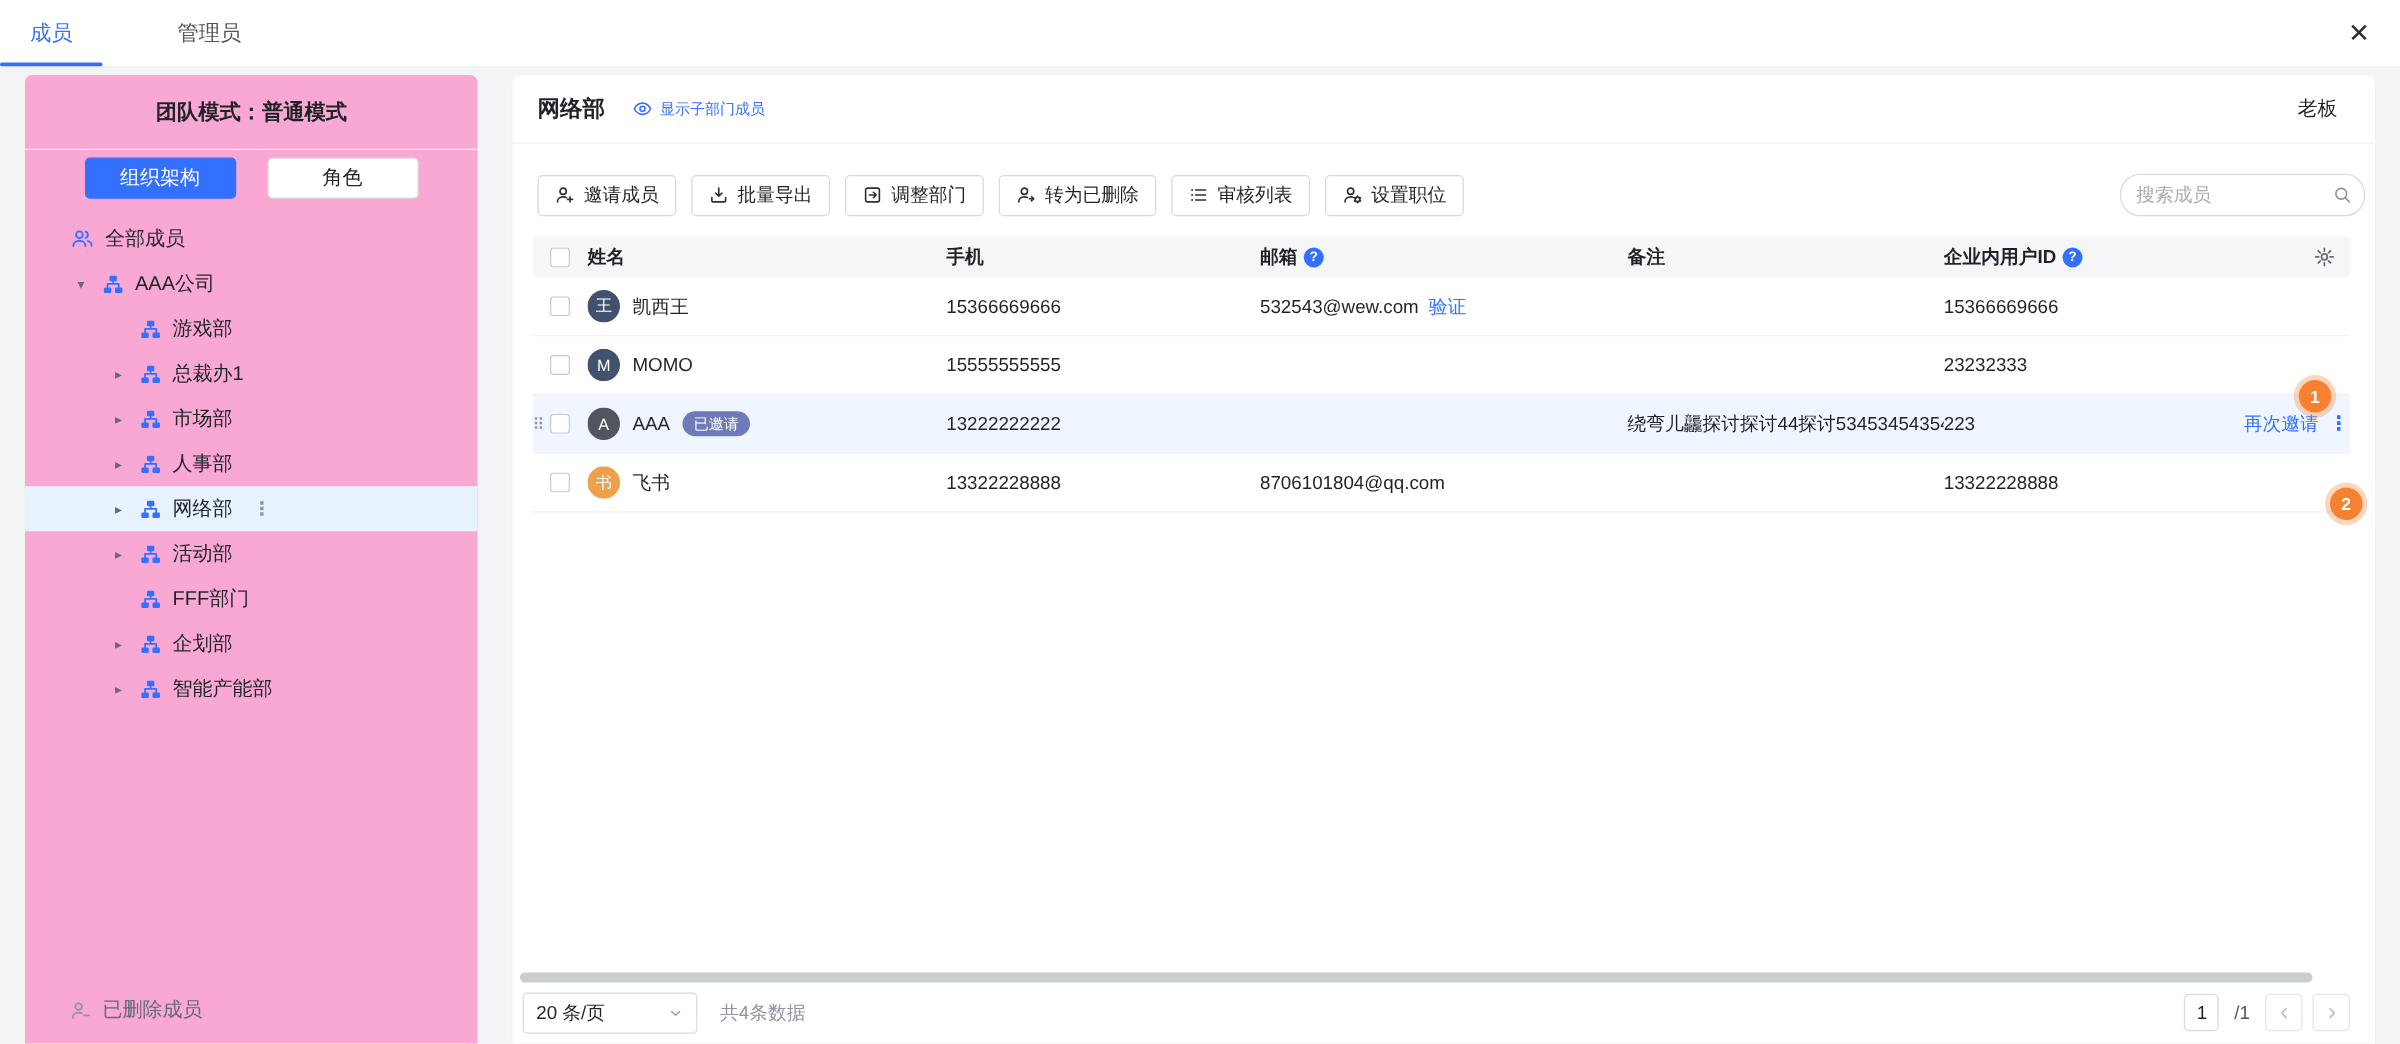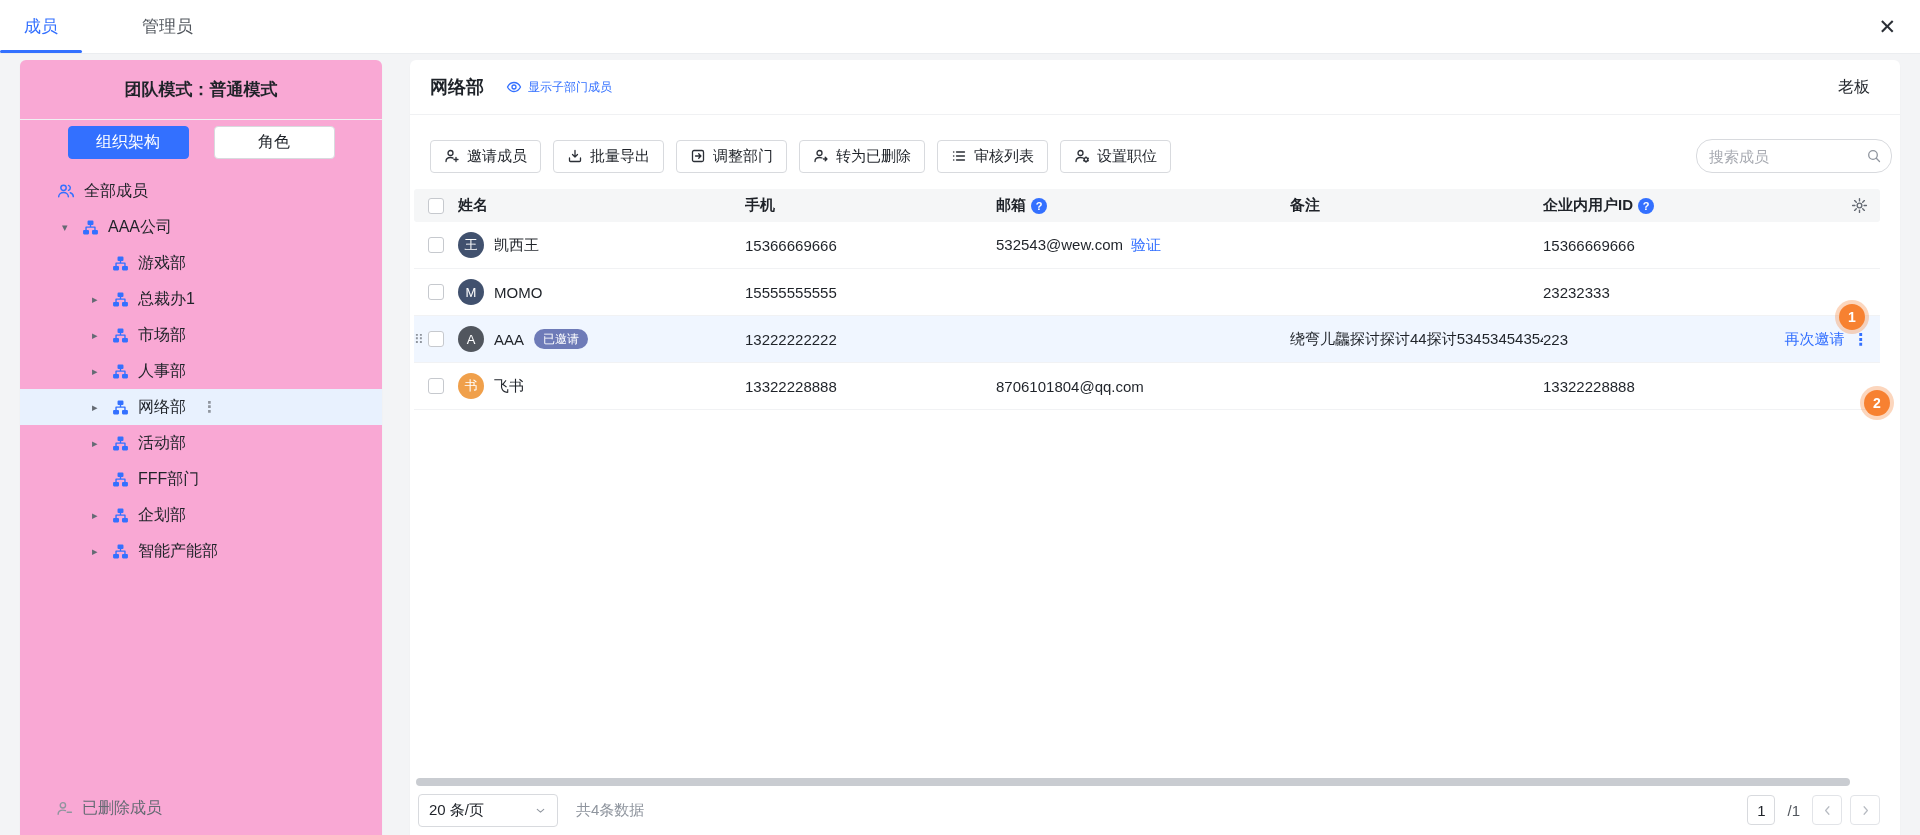--- a/index.html
+++ b/index.html
@@ -46,21 +46,21 @@
   .toolbar{display:flex;align-items:center;margin:24px 8px 0 20px}
   .tool-btns{display:flex;gap:12px}
   .tool-btn{display:flex;align-items:center;gap:7px;height:33px;padding:0 13px;font-size:15px;border:1px solid #d8dade;background:#fff;border-radius:4px;color:#1f2329;cursor:pointer;font-family:inherit;white-space:nowrap}
   .tool-btn .icon{font-size:16px;color:#2b2f36}
   .search{margin-left:auto;position:relative;width:196px;height:34px}
   .search input{width:100%;height:100%;border:1px solid #d8dade;border-radius:16px;padding:0 34px 0 12px;font-size:15px;color:#1f2329;outline:none;font-family:inherit;background:#fff}
   .search input::placeholder{color:#a8abb2}
   .search .icon{position:absolute;right:10px;top:50%;transform:translateY(-50%);font-size:16px;color:#8f959e;cursor:pointer}
 
   
-  .table{margin:16px 20px 0 4px}
+  .table{margin:16px 20px 0 16px}
   .thead,.trow{display:grid;grid-template-columns:14px 30px 287px 251px 294px 253px 240px 1fr;align-items:center}
   .thead{height:33px;background:#f5f6f7;border-radius:3px;font-weight:bold;font-size:15px}
   .hcell{display:flex;align-items:center;gap:5px;white-space:nowrap;overflow:hidden}
   .gear-cell{justify-content:flex-end;padding-right:12px;overflow:visible}
   .gear-cell .icon{font-size:17px;color:#646a73;cursor:pointer}
   .help{width:16px;height:16px;border-radius:50%;background:var(--accent);color:#fff;font-size:11px;font-weight:bold;display:flex;align-items:center;justify-content:center;flex:0 0 16px;cursor:pointer}
   .trow{height:47px;border-bottom:1px solid #f1f2f4}
   .trow.selected{background:var(--selected-row)}
   .drag{color:#8f959e;font-size:13px;line-height:1;cursor:grab}
   .checkbox{width:16px;height:16px;border:1px solid #c6c9ce;border-radius:3px;background:#fff;cursor:pointer}

